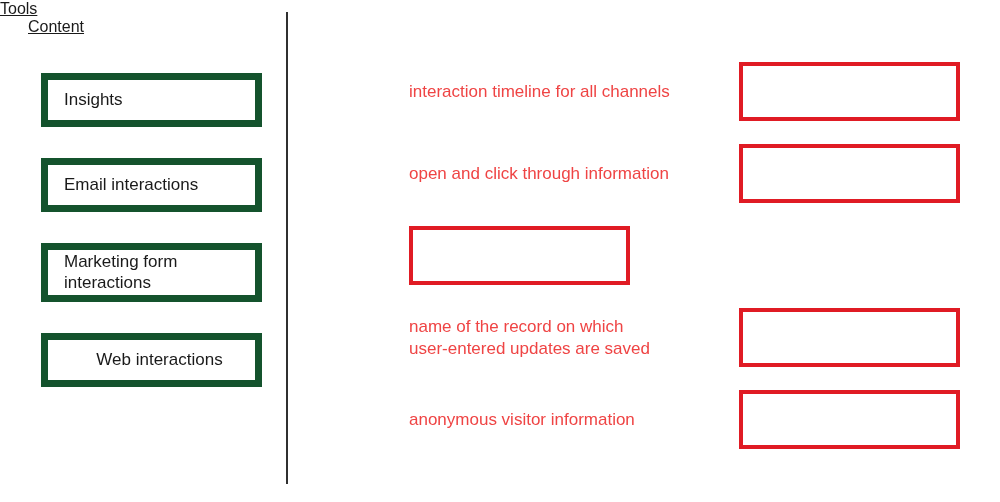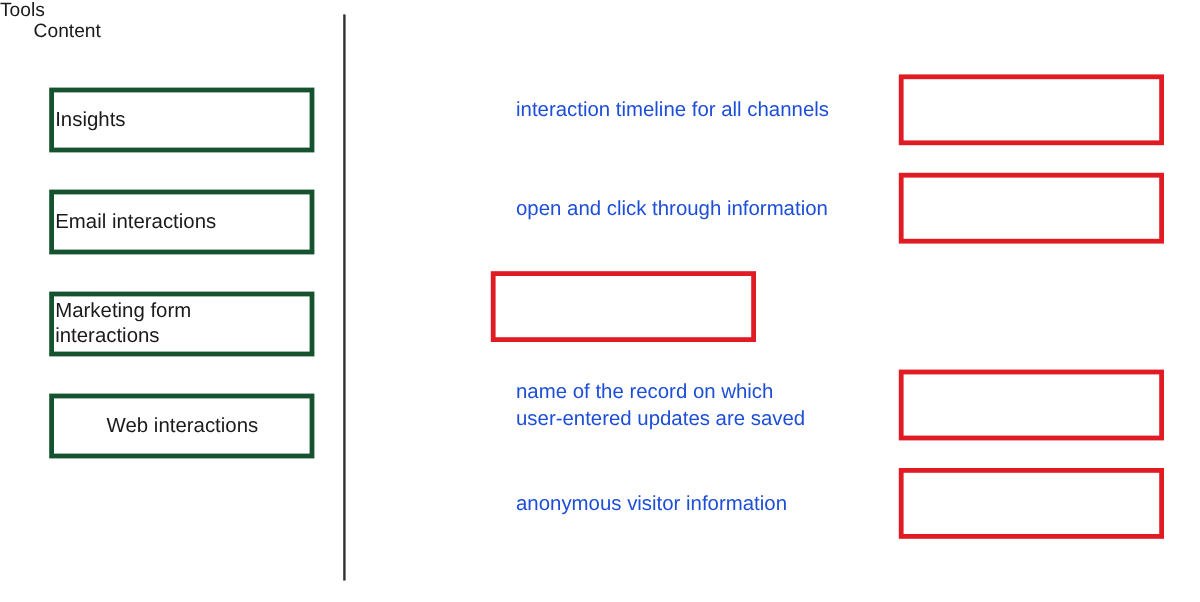--- a/index.html
+++ b/index.html
@@ -12,20 +12,21 @@
     font-family: "Liberation Sans", sans-serif;
     color: #1a1a1a;
     -webkit-font-smoothing: antialiased;
   }
   #screen {
     position: relative;
     width: 1000px;
     height: 484px;
     background: #ffffff;
     overflow: hidden;
+    text-decoration: underline;
   }
   #tools-heading   { left: 8px;   top: 12px; }
   #content-heading { left: 307px; top: 12px; padding-left: 28px; }
 
   
   #divider {
     position: absolute;
     left: 286px;
     top: 12px;
     width: 2px;
@@ -37,25 +38,25 @@
   #tools-column {
     position: absolute;
     left: 41px;
     top: 73px;
     width: 221px;
   }
   .tool-box {
     box-sizing: border-box;
     width: 221px;
     min-height: 54px;
-    border: 4px solid #14532d;
+    border: 7px solid #14532d;
     background: #ffffff;
     display: flex;
     align-items: center;
-    padding: 2px 0 2px 1px;
+    padding: 2px 0 2px 16px;
     margin-bottom: 31px;
     cursor: move;
   }
   .tool-box:last-child { margin-bottom: 0; justify-content: center; }
   .tool-label {
     font-size: 17px;
     line-height: 1.22;
     color: #1a1a1a;
     white-space: pre-line;
   }
@@ -74,25 +75,24 @@
     height: 59px;
     margin-bottom: 23px;
     display: flex;
     align-items: center;
   }
   .content-row:last-child { margin-bottom: 0; }
   .content-label {
     width: 330px;
     font-size: 17px;
     line-height: 1.24;
-    color: #1d4ed8;
+    color: #ef4444;
     white-space: pre-line;
     padding-right: 26px;
     box-sizing: border-box;
-    margin-left: 21px;
   }
   .drop-zone {
     box-sizing: border-box;
     width: 221px;
     height: 59px;
     border: 4px solid #E01B24;
     background: #ffffff;
     flex: 0 0 auto;
   }
 </style>

